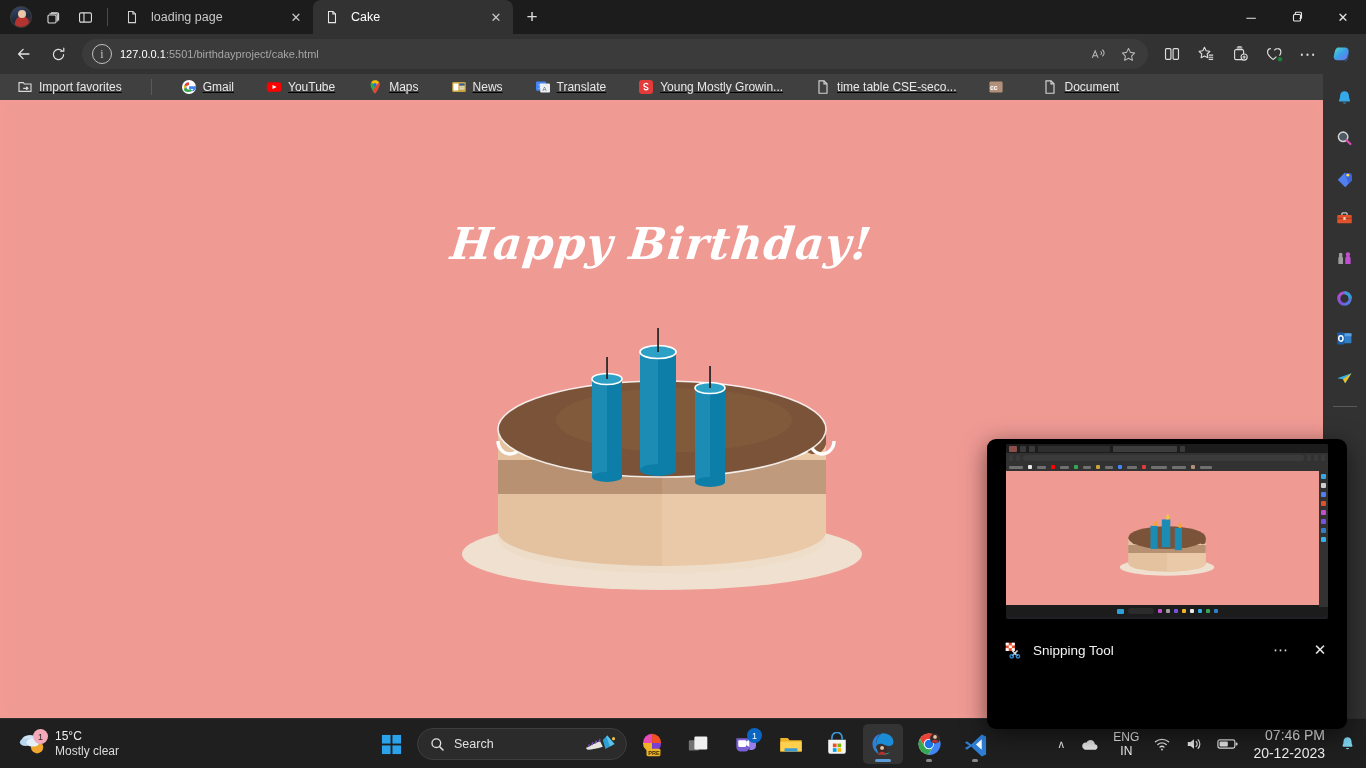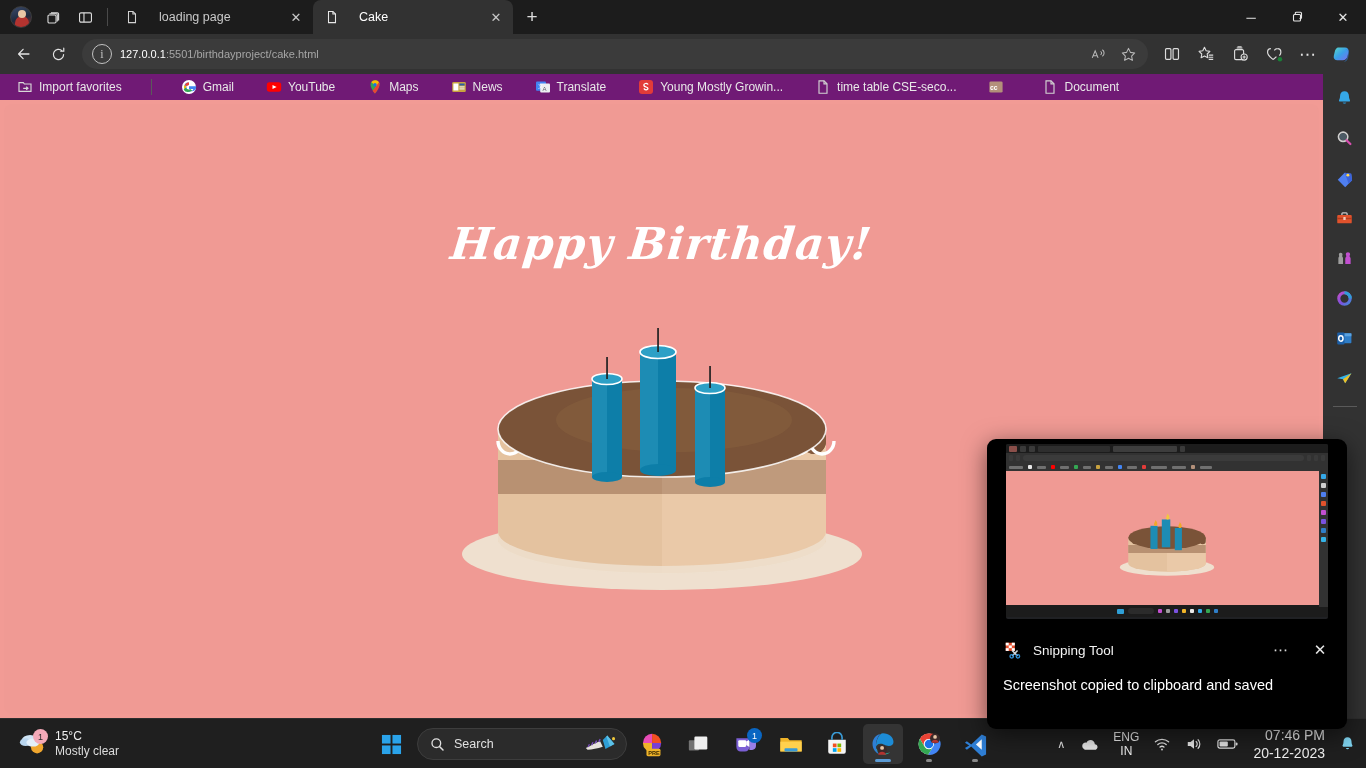--- a/index.html
+++ b/index.html
@@ -34,21 +34,21 @@
     content: ""; position: absolute; left: 4px; top: 9px; width: 14px; height: 13px;
     background: #b3332f; border-radius: 7px 7px 2px 2px;
   }
   .avatar::before {
     content: ""; position: absolute; left: 7px; top: 3px; width: 8px; height: 8px;
     background: #e8c6a6; border-radius: 50%; z-index: 2;
   }
   .tb-sep { width: 1px; height: 18px; background: #4a4a4a; margin: 0 5px; }
 
   .tab {
-    height: 34px; display: flex; align-items: center; gap: 20px;
+    height: 34px; display: flex; align-items: center; gap: 12px;
     padding: 0 8px 0 12px; min-width: 200px; max-width: 230px;
     font-size: 12.5px; color: #c9c9c9; position: relative;
   }
   .tab.active {
     background: #323232; color: #fff;
     border-radius: 8px 8px 0 0;
   }
   .tab .favicon { width: 14px; height: 14px; flex: none; }
   .tab .tab-title { flex: 1; white-space: nowrap; overflow: hidden; text-overflow: ellipsis; }
   .tab .tab-close {
@@ -92,21 +92,21 @@
     width: 28px; height: 26px; border-radius: 4px; color: #c9c9c9;
     display: flex; align-items: center; justify-content: center;
   }
   .copilot-btn {
     width: 32px; height: 32px; display: flex; align-items: center; justify-content: center;
   }
 
   
   .bookmarks {
     position: absolute; left: 0; top: 74px; width: 1366px; height: 26px;
-    background: #701a75; display: flex; align-items: center; padding-left: 10px; gap: 18px;
+    background: #404040; display: flex; align-items: center; padding-left: 10px; gap: 18px; text-decoration: underline;
   }
   .bm {
     display: flex; align-items: center; gap: 6px; height: 22px;
     padding: 0 7px; border-radius: 4px; font-size: 12px; color: #e8e8e8; white-space: nowrap;
   }
   .bm-sep { width: 1px; height: 16px; background: #5a5a5a; margin: 0 4px; }
   .bmicon { width: 16px; height: 16px; flex: none; display: block; }
 
   
   .viewport {
@@ -688,21 +688,20 @@
         <path d="M10 11.6l6 6M16 11.6l-6 6" stroke="#cfd4d8" stroke-width="1.7"></path>
         <circle cx="9.6" cy="18" r="1.9" fill="none" stroke="#2f8fd6" stroke-width="1.5"></circle>
         <circle cx="16.4" cy="18" r="1.9" fill="none" stroke="#2f8fd6" stroke-width="1.5"></circle>
       </svg>
       <div class="toast-appname">Snipping Tool</div>
       <div class="toast-more">⋯</div>
       <div class="toast-close">✕</div>
     </div>
 
     <div class="toast-body">
-      <div class="toast-title">Screenshot copied to clipboard and saved</div>
     </div>
   </div>
 
   <div class="taskbar">
 
     <div class="weather">
       <div style="position:relative;width:28px;height:26px;">
         <svg width="28" height="26" viewBox="0 0 30 28">
           <circle cx="20.5" cy="17.5" r="6.6" fill="#f0a62e"></circle>
           <ellipse cx="13" cy="10" rx="9" ry="5.6" fill="#cfe4f5"></ellipse>

